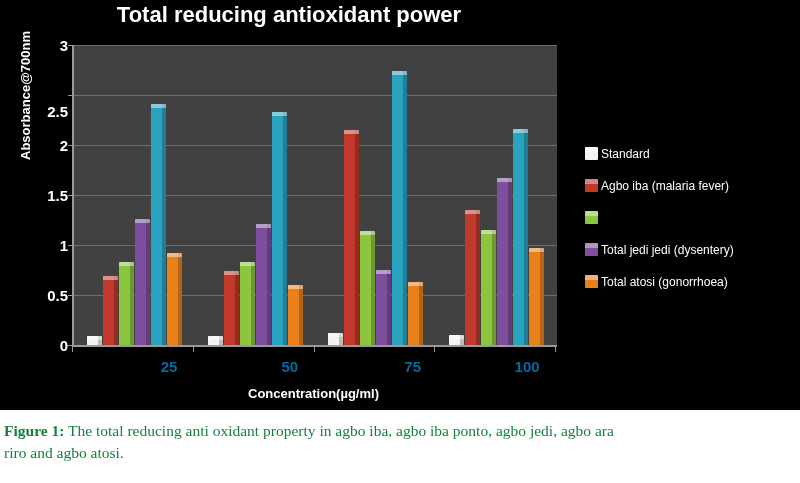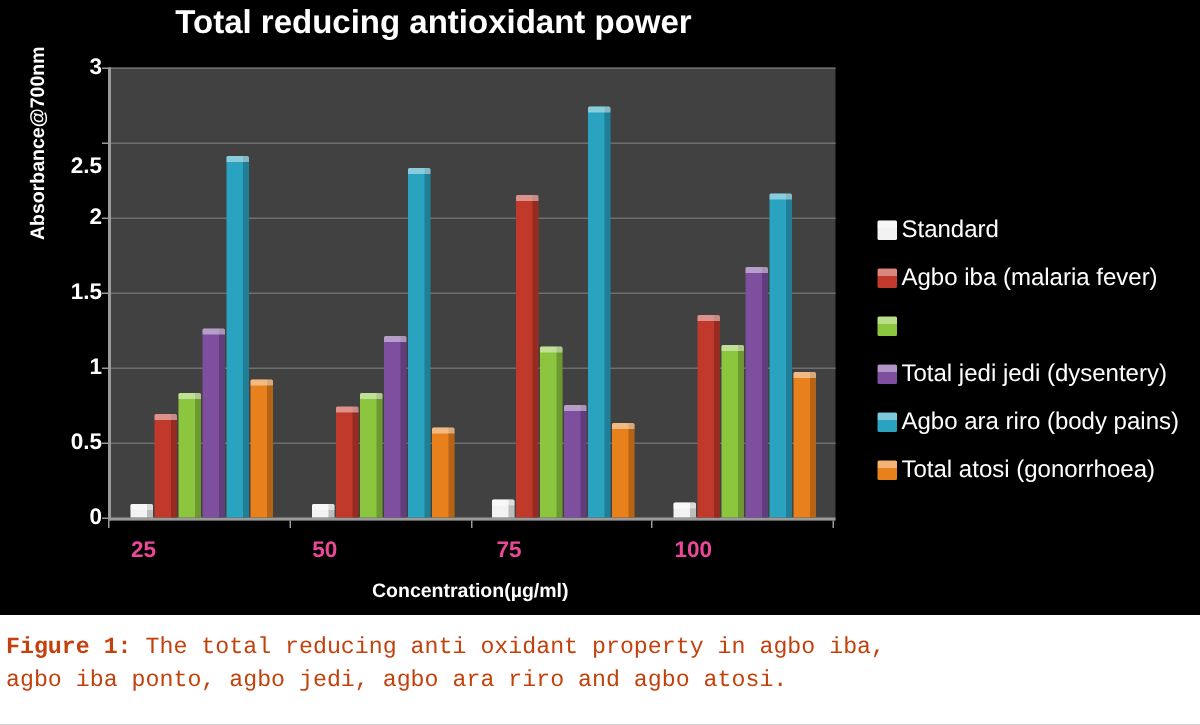--- a/index.html
+++ b/index.html
@@ -126,22 +126,22 @@
     width: 4px;
     height: 100%;
     background: rgba(0,0,0,0.22);
   }
 
   
   .xlabel {
     position: absolute;
     top: 358px;
     width: 90px;
-    text-align: left;
-    color: #ec4899;
+    text-align: right;
+    color: #0369a1;
     font-size: 15px;
     font-weight: bold;
   }
   #x-axis-title {
     position: absolute;
     left: 72px;
     top: 386px;
     width: 483px;
     text-align: center;
     color: #ffffff;
@@ -181,36 +181,36 @@
   .legend-swatch::after {
     content: "";
     position: absolute;
     left: 0; top: 0;
     width: 100%;
     height: 35%;
     background: rgba(255,255,255,0.4);
   }
   .legend-label {
     color: #ffffff;
-    font-size: 16px;
+    font-size: 12px;
     white-space: nowrap;
   }
 
   
   #caption {
     position: absolute;
     left: 0;
     top: 418px;
     width: 640px;
     padding: 2px 4px 0 4px;
     box-sizing: border-box;
-    color: #c2410c;
+    color: #15803d;
     font-size: 15.5px;
     line-height: 1.42;
-    font-family: Liberation Mono, monospace;
+    font-family: Liberation Serif, serif;
   }
   #caption b { font-weight: bold; }
 </style>
 </head>
 <body>
 
 <div id="page">
 
   <div id="figure">
 
@@ -302,24 +302,20 @@
           <span class="legend-label">Agbo iba (malaria fever)</span>
         </div>
         <div class="legend-item">
           <span class="legend-swatch" style="background: rgb(140, 198, 62);"></span>
         </div>
         <div class="legend-item">
           <span class="legend-swatch" style="background: rgb(125, 79, 158);"></span>
           <span class="legend-label">Total jedi jedi (dysentery)</span>
         </div>
         <div class="legend-item">
-          <span class="legend-swatch" style="background: rgb(41, 163, 192);"></span>
-          <span class="legend-label">Agbo ara riro (body pains)</span>
-        </div>
-        <div class="legend-item">
           <span class="legend-swatch" style="background: rgb(232, 129, 28);"></span>
           <span class="legend-label">Total atosi (gonorrhoea)</span>
         </div>
       </div>
   </div>
 
   <div id="caption">
     <b>Figure 1:</b><span> The total reducing anti oxidant property in agbo iba, agbo iba ponto, agbo jedi, agbo ara riro and agbo atosi.</span>
   </div>
 

